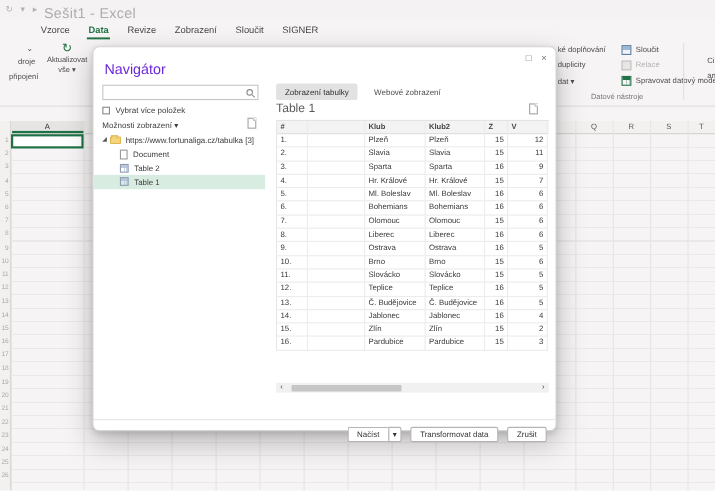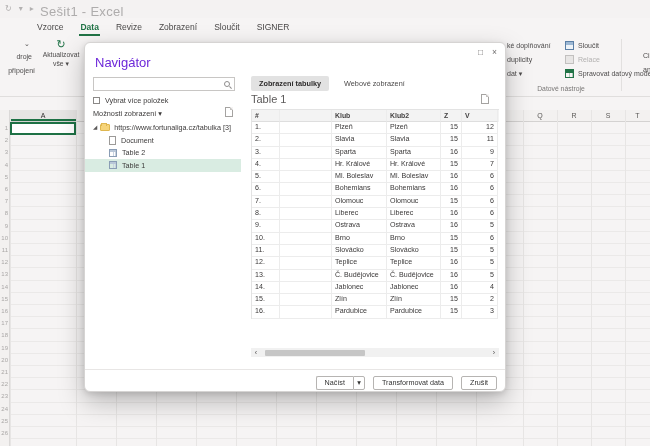--- a/index.html
+++ b/index.html
@@ -68,38 +68,38 @@
   .folder { width:10px; height:7px; background:#f6d47a; border:1px solid #dfb750; border-radius:1px; position:relative; margin-right:4px; }
   .folder::before { content:""; position:absolute; left:0; top:-2px; width:4px; height:2px; background:#f6d47a; border:1px solid #dfb750; border-bottom:none; }
   .docicon { width:7px; height:9px; border:1px solid #9c9a98; background:#fff; margin:0 5px 0 24px; }
   .gridicon { width:8px; height:8px; border:1px solid #8a9db5; margin:0 5px 0 24px;
       background:linear-gradient(#b9c7d8 0 2.5px, transparent 2.5px),
                  linear-gradient(to right, transparent 0 2.5px, #c9d3e0 2.5px 3.5px, transparent 3.5px 5px, #c9d3e0 5px 6px, transparent 6px); }
   .trow.sel { background:#d9ece2; }
 
   .pq-tabs { position:absolute; left:166px; top:33px; display:flex; gap:7px; }
   .pq-tab { font-size:7.3px; color:#4c4a4a; padding:3px 8px; border-radius:2px; }
-  .pq-tab.active { background:#e2e2e2; color:#2e2c2c;font-weight:bold; }
+  .pq-tab.active { background:#e2e2e2; color:#2e2c2c; }
   .pv-title { position:absolute; left:166px; top:50px; font-size:11px; color:#5c5a5a; }
   .copyicon { left:396px; top:51px; }
 
   .pvtable { position:absolute; left:166px; top:66px; width:248px; border-top:1px solid #e3e3e3; border-left:1px solid #e3e3e3; }
   .tr { display:flex; height:12.3px; background:#fff; }
   .tr.head { height:12px; background:#f3f3f3; }
   .td { border-right:1px solid #ececec; border-bottom:1px solid #ececec; font-size:7.1px; color:#3a3838; padding:0 3px; line-height:11.5px; overflow:hidden; white-space:nowrap; }
   .tr.head .td { color:#454343; font-weight:bold; font-size:6.9px; border-bottom:1px solid #dedede; }
   .c0{width:28px;} .c1{width:52px;} .c2{width:55px;} .c3{width:54px;} .c4{width:21px;} .c5{width:36px;}
   .num { text-align:right; }
   .tr.head .num { text-align:left; }
 
   .hscroll { position:absolute; left:166px; top:305px; width:248px; height:9px; background:#f1f1f1; display:flex; align-items:center; }
   .harrow { width:10px; text-align:center; font-size:7px; color:#4e4c4c; line-height:9px; }
   .hthumb { position:absolute; left:14px; top:1.5px; width:100px; height:6px; background:#c6c6c6; border-radius:1px; }
 
-  .dlg-footer { position:absolute; left:0; top:326px; width:420px; border-top:1px solid #e8e6e5; height:23px; }
+  .dlg-footer { position:absolute; left:0; top:338px; width:420px; border-top:1px solid #e8e6e5; height:23px; }
   .btnrow { position:absolute; right:8px; top:6px; display:flex; gap:8px; }
   .btn { height:14px; border:1px solid #b6b4b2; background:#fff; font-size:7.2px; color:#333; padding:0 8px; line-height:12px; border-radius:2px; font-family:inherit; }
   .split { display:flex; }
   .split .main { border-right:none; border-radius:2px 0 0 2px; }
   .split .drop { width:12px; padding:0; border-radius:0 2px 2px 0; text-align:center; }
 </style>
 </head>
 <body>
 
 <div class="titlebar">

